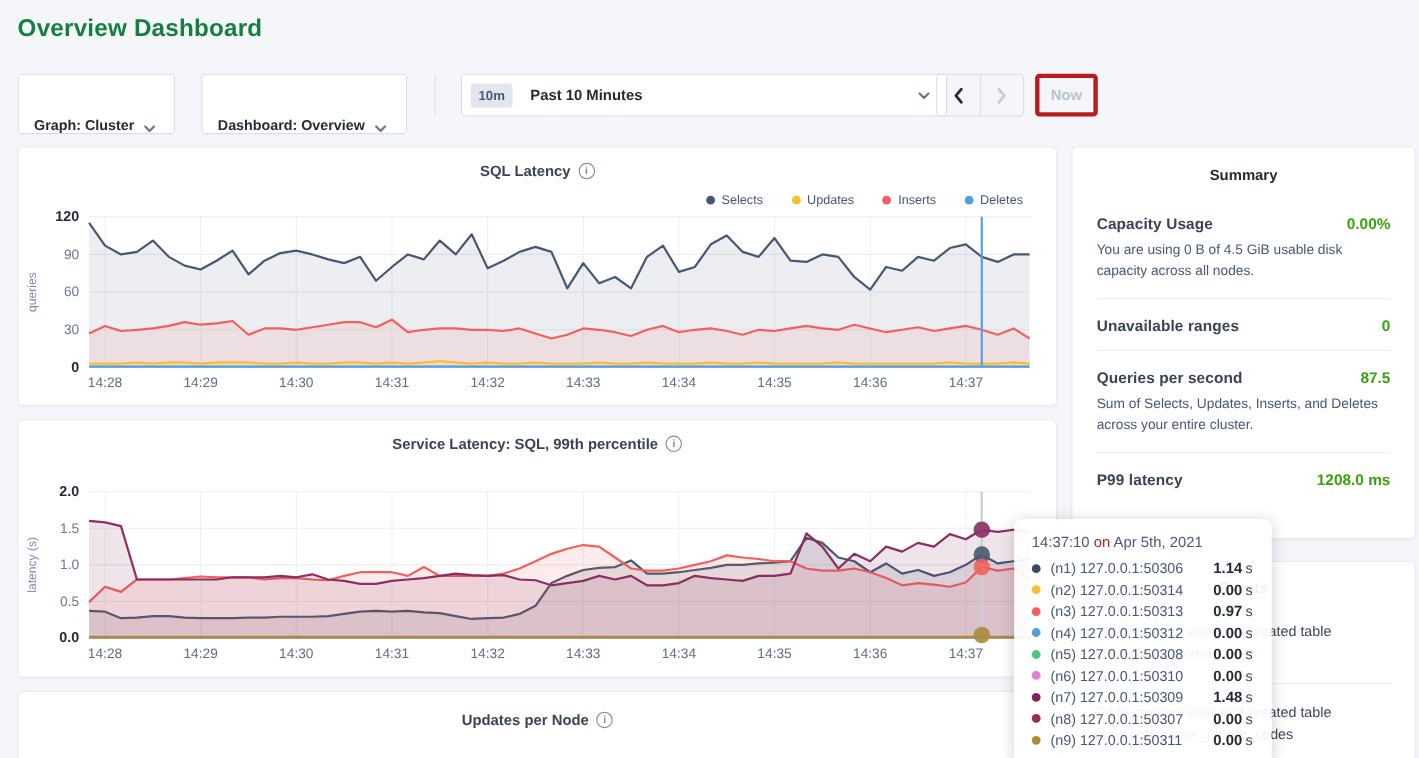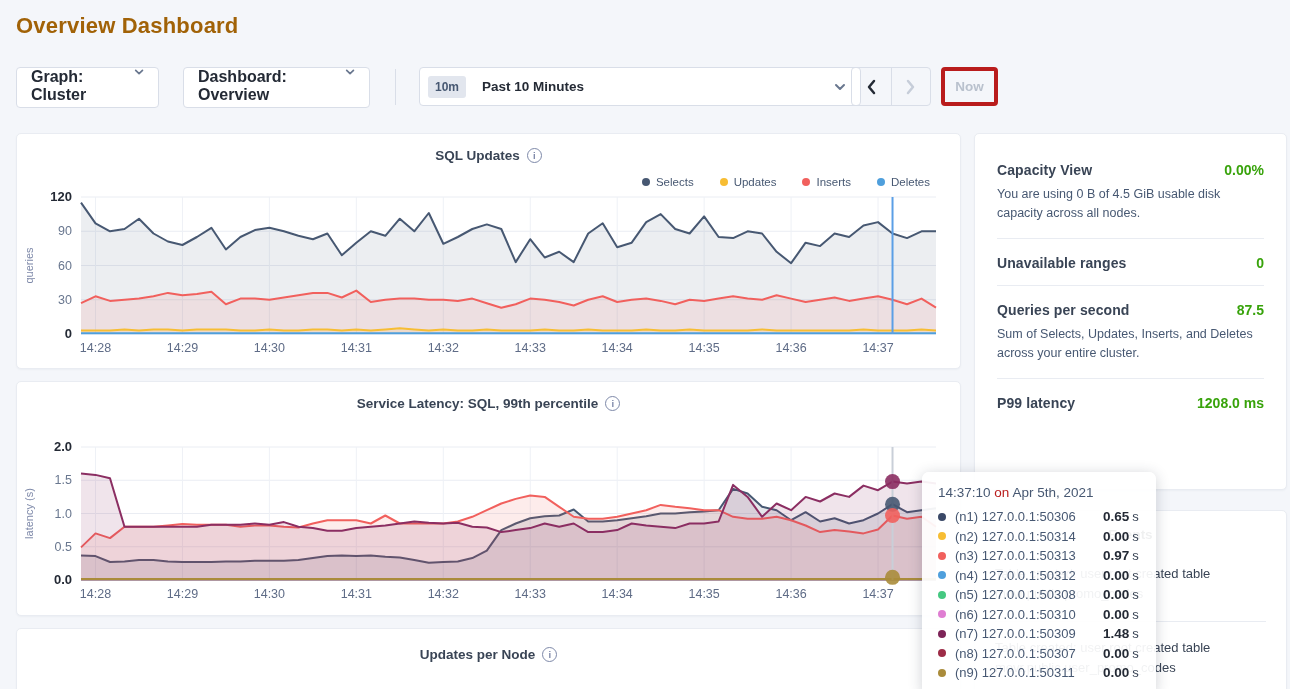--- a/index.html
+++ b/index.html
@@ -1,22 +1,22 @@
 <!DOCTYPE html>
 <html><head>
 <meta charset="utf-8">
 <style>
   * { margin:0; padding:0; box-sizing:border-box; }
   html,body { width:1290px; height:689px; overflow:hidden; }
   body { background:#f4f6fa; font-family:"Liberation Sans", sans-serif; color:#242a35; position:relative; }
-  .page-title { position:absolute; left:16px; top:13px; font-size:22px; font-weight:600; color:#a16207; letter-spacing:.2px; }
+  .page-title { position:absolute; left:16px; top:13px; font-size:22px; font-weight:600; color:#15803d; letter-spacing:.2px; }
   
   .toolbar { position:absolute; left:0; top:67px; width:100%; height:40px; }
-  .dd { position:absolute; height:41px; background:#fff; border:1px solid #d9dee8; border-radius:4px;
-        display:flex; align-items:flex-start; gap:8px; padding:0 14px; font-size:16px; font-weight:700; color:#242a35; cursor:pointer; }
+  .dd { position:absolute; height:55px; background:#fff; border:1px solid #d9dee8; border-radius:4px;
+        display:flex; align-items:flex-end; gap:8px; padding:0 14px; font-size:13px; font-weight:700; color:#242a35; cursor:pointer; }
   .dd-graph { left:16px; width:143px; }
   .dd-dashboard { left:183px; width:187px; }
   .vdivider { position:absolute; left:395px; top:2px; width:1px; height:36px; background:#d9dee8; }
   .time-sel { position:absolute; left:419px; top:0; width:442px; height:39px; background:#fff; border:1px solid #d9dee8; border-radius:4px;
         display:flex; align-items:center; padding:0 14px 0 8px; cursor:pointer; }
   .time-badge { background:#e2e6ee; color:#475872; font-size:12px; font-weight:700; padding:4px 7px; border-radius:3px; margin-right:16px; }
   .time-label { font-size:13.5px; font-weight:700; color:#242a35; flex:1; }
   .chev { width:12px; height:8px; }
   .chev polyline { fill:none; stroke:#69778f; stroke-width:2; stroke-linecap:round; stroke-linejoin:round; }
   .arrows { position:absolute; left:851px; top:0; width:80px; height:39px; border:1px solid #d9dee8; border-radius:4px; display:flex; background:transparent; }
@@ -105,21 +105,21 @@
       <svg viewBox="0 0 11 16">
           <polyline points="3,2 8,8 3,14"></polyline>
         </svg>
     </div>
   </div>
   <button class="now-btn">Now</button>
 </div>
 
 <section class="card card-sql">
   <div class="chart-title"><span class="tgroup">
-    <span>SQL Updates</span>
+    <span>SQL Latency</span>
     <span class="info-icon">i</span>
   </span></div>
   <div class="legend" id="sql-legend">
       <span class="legend-item">
         <span class="ldot" style="background: rgb(71, 88, 114);"></span>
         <span>Selects</span>
       </span>
       <span class="legend-item">
         <span class="ldot" style="background: rgb(247, 189, 51);"></span>
         <span>Updates</span>
@@ -235,24 +235,25 @@
 </section>
 
 <section class="card card-replicas">
   <div class="chart-title" style="top:18px;"><span class="tgroup">
     <span>Updates per Node</span>
     <span class="info-icon">i</span>
   </span></div>
 </section>
 
 <section class="card card-summary">
+  <div class="summary-head">Summary</div>
   <div class="sum-rows">
     <div class="sum-row">
       <div class="sum-line">
-        <span class="sum-label">Capacity View</span>
+        <span class="sum-label">Capacity Usage</span>
         <span class="sum-value">0.00%</span>
       </div>
       <div class="sum-desc">You are using 0 B of 4.5 GiB usable disk capacity across all nodes.</div>
     </div>
     <div class="sum-row">
       <div class="sum-line">
         <span class="sum-label">Unavailable ranges</span>
         <span class="sum-value">0</span>
       </div>
     </div>
@@ -287,21 +288,21 @@
 </section>
 
 <div class="tooltip">
   <div class="tt-title">
     <span>14:37:10</span> <span class="muted">on</span> <span>Apr 5th, 2021</span>
   </div>
   <div id="tt-rows">
       <div class="tt-row">
         <span class="tt-dot" style="background: rgb(58, 72, 103);"></span>
         <span class="tt-label">(n1) 127.0.0.1:50306</span>
-        <span class="tt-value">0.65</span>
+        <span class="tt-value">1.14</span>
         <span class="tt-unit">s</span>
       </div>
       <div class="tt-row">
         <span class="tt-dot" style="background: rgb(247, 189, 51);"></span>
         <span class="tt-label">(n2) 127.0.0.1:50314</span>
         <span class="tt-value">0.00</span>
         <span class="tt-unit">s</span>
       </div>
       <div class="tt-row">
         <span class="tt-dot" style="background: rgb(241, 96, 93);"></span>

